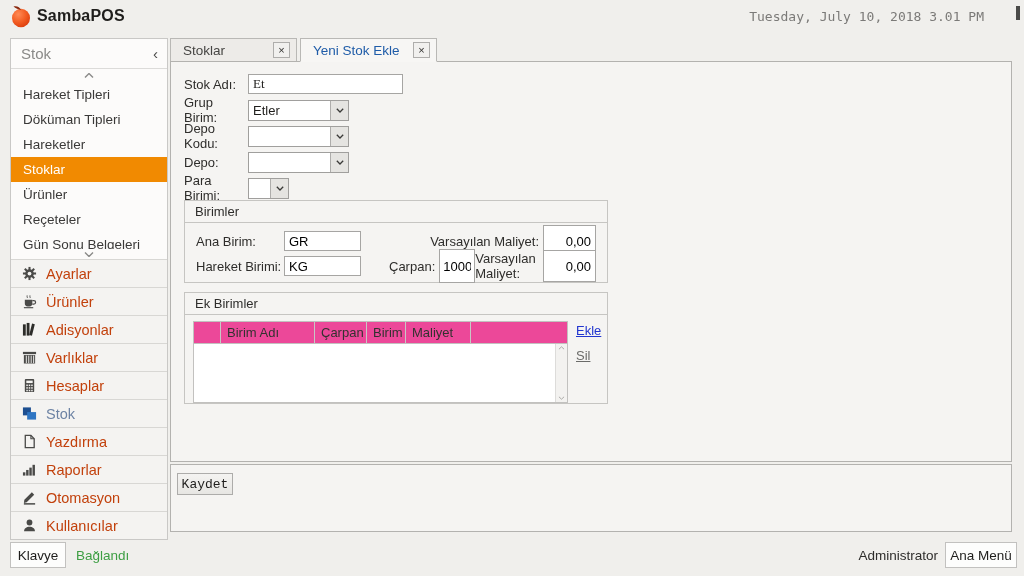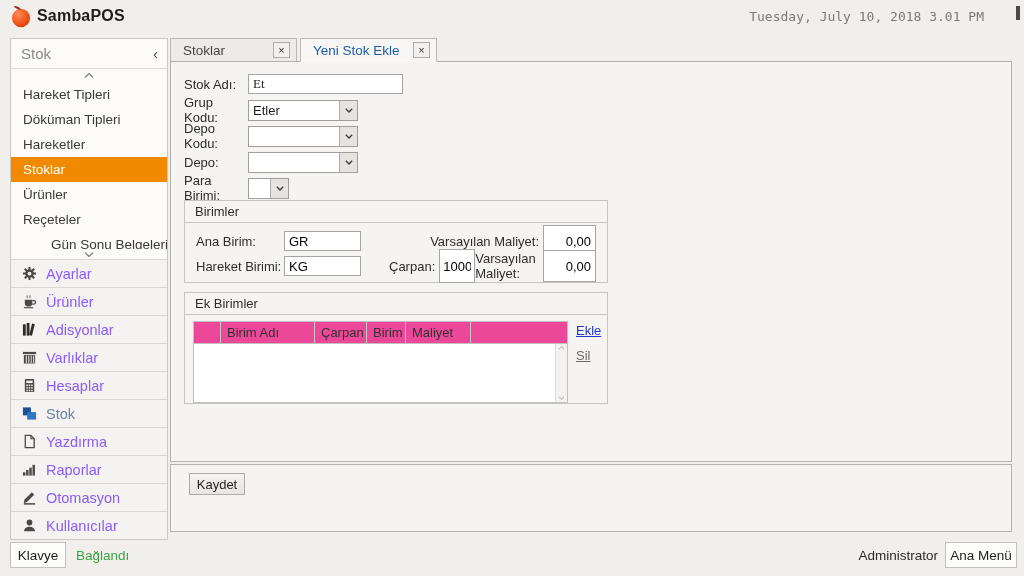--- a/index.html
+++ b/index.html
@@ -21,44 +21,44 @@
 
   
   #sidebar { position:absolute; left:10px; top:38px; width:158px; height:502px; background:#fcfbfa; border:1px solid #c9c8c6; }
   .sb-header { height:30px; display:flex; align-items:center; justify-content:space-between; padding:0 9px 0 10px; border-bottom:1px solid #dcdbd9; }
   .sb-title { font-size:15px; color:#8a8a88; }
   .sb-collapse { font-size:15px; color:#4a4a48; cursor:pointer; line-height:1; }
   .sb-scroll { height:13px; display:flex; align-items:center; justify-content:center; }
   .sb-scroll.down { height:11px; }
   .menu-item { height:25px; line-height:25px; padding-left:12px; font-size:13.5px; color:#3a3938; white-space:nowrap; cursor:pointer; }
   .menu-item.selected { background:#F18A01; color:#ffffff; }
-  .menu-item.clipped { height:17px; overflow:hidden;margin-left:28px; }
+  .menu-item.clipped { height:17px; overflow:hidden; }
   .sb-sections { position:absolute; left:0; bottom:0; width:156px; }
-  .section { height:28px; border-top:1px solid #d8d7d4; background:#f4f3f1; display:flex; align-items:center; gap:9px; padding-left:10px; font-size:14.5px; color:#8b5cf6; cursor:pointer; }
+  .section { height:28px; border-top:1px solid #d8d7d4; background:#f4f3f1; display:flex; align-items:center; gap:9px; padding-left:10px; font-size:14.5px; color:#c2410c; cursor:pointer; }
   .section .icn { width:16px; height:16px; display:flex; align-items:center; justify-content:center; flex:none; }
   .section.active { color:#6d83a4; }
 
   
   #tabstrip { position:absolute; left:170px; top:38px; height:24px; display:flex; }
   .tab { height:24px; display:flex; align-items:center; justify-content:space-between; padding:0 6px 0 12px; border:1px solid #b9b8b5; background:#edebe8; color:#464543; font-size:13.5px; cursor:pointer; position:relative; }
   .tab.t0 { width:127px; }
   .tab.t1 { width:137px; margin-left:3px; }
   .tab.active { background:#f7f6f4; color:#1F5CA8; border-bottom-color:#f7f6f4; z-index:3; }
   .tab-close { width:17px; height:16px; border:1px solid #aeadab; background:#f1f0ee; color:#333230; font-size:11px; line-height:1; display:flex; align-items:center; justify-content:center; cursor:pointer; }
 
   
   #mainpanel { position:absolute; left:170px; top:61px; width:842px; height:401px; border:1px solid #b3b2af; background:#f5f4f2; z-index:2; }
   #buttonpanel { position:absolute; left:170px; top:464px; width:842px; height:68px; border:1px solid #b3b2af; background:#f5f4f2; }
 
   
   .form-rows { position:absolute; left:13px; top:12px; }
   .frow { display:flex; align-items:center; height:20px; margin-bottom:6px; }
   .flabel { width:64px; font-size:13px; color:#2e2d2b; flex:none; }
   .tinput { width:155px; height:20px; border:1px solid #a6a5a3; background:#fff; font-size:13px; padding:0 4px; font-family:Liberation Serif, serif; color:#1f1e1c; }
-  .combo { width:110px; height:21px; border:1px solid #a09f9d; background:#fff; display:flex; cursor:pointer; }
+  .combo { width:101px; height:21px; border:1px solid #a09f9d; background:#fff; display:flex; cursor:pointer; }
   .combo.small { width:41px; }
   .combo .val { flex:1; font-size:13px; padding:2px 0 0 4px; color:#1f1e1c; overflow:hidden; white-space:nowrap; }
   .combo .arrow { width:18px; background:#e5e4e1; border-left:1px solid #aeadab; display:flex; align-items:center; justify-content:center; flex:none; }
 
   .groupbox { position:absolute; left:13px; border:1px solid #c6c5c2; }
   .gb-units { top:138px; width:424px; height:83px; }
   .gb-extra { top:230px; width:424px; height:112px; }
   .gb-title { height:22px; line-height:22px; padding-left:10px; font-size:13px; color:#2e2d2b; border-bottom:1px solid #c6c5c2; }
   .gb-body { padding:8px 11px 0 11px; }
   .brow { display:flex; align-items:center; height:20px; margin-bottom:5px; }
@@ -77,21 +77,21 @@
   .gh.c0 { width:27px; } .gh.c1 { width:94px; } .gh.c2 { width:52px; } .gh.c3 { width:39px; } .gh.c4 { width:65px; }
   .gh.c5 { flex:1; border-right:none; }
   .grid-body { position:relative; height:59px; background:#ffffff; border:1px solid #c2c1bf; border-top:none; }
   .vscroll { position:absolute; right:0; top:0; width:12px; height:100%; background:#f3f2f0; border-left:1px solid #dddcda; display:flex; flex-direction:column; justify-content:space-between; align-items:center; padding:2px 0; }
   .link { position:absolute; left:391px; font-size:13px; text-decoration:underline; cursor:pointer; }
   .link.add { top:30px; color:#2135CF; }
   .link.del { top:55px; color:#6b6b69; }
 
   
   .btn { display:inline-flex; align-items:center; justify-content:center; border:1px solid #adacaa; background:linear-gradient(#f4f3f1,#e7e6e3); font-size:13px; color:#1f1e1c; cursor:pointer; font-family:"Liberation Sans", sans-serif; }
-  #save-btn { position:absolute; left:18px; top:8px; width:56px; height:22px; }
+  #save-btn { position:absolute; left:6px; top:8px; width:56px; height:22px;font-family:Liberation Mono, monospace; }
 
   
   #footer { position:absolute; left:0; top:540px; width:1024px; height:36px; }
   .kbd-btn { position:absolute; left:10px; top:2px; width:56px; height:26px; background:#fdfdfc; border:1px solid #c2c1bf; font-size:13.5px; }
   .status { position:absolute; left:76px; top:8px; font-size:13.5px; color:#3D9E43; }
   .user { position:absolute; right:86px; top:8px; font-size:13.5px; color:#2e2d2b; }
   .menu-btn { position:absolute; right:7px; top:2px; width:72px; height:26px; background:#fdfdfc; border:1px solid #c2c1bf; font-size:13.5px; }
 </style>
 </head>
 <body>
@@ -271,21 +271,21 @@
   </div>
 </div>
 
 <div id="mainpanel">
   <div class="form-rows">
     <div class="frow">
       <span class="flabel">Stok Adı:</span>
       <input class="tinput" type="text" value="Et" style="">
     </div>
     <div class="frow">
-      <span class="flabel">Grup Kodu:</span>
+      <span class="flabel">Grup Birim:</span>
       <div class="combo">
         <span class="val">Etler</span>
         <span class="arrow">
           <svg width="8" height="5" viewBox="0 0 8 5">
               <polyline points="0.8,0.8 4,4 7.2,0.8" fill="none" stroke="#3a3a38" stroke-width="1.3"></polyline>
             </svg>
         </span>
       </div>
     </div>
     <div class="frow">

